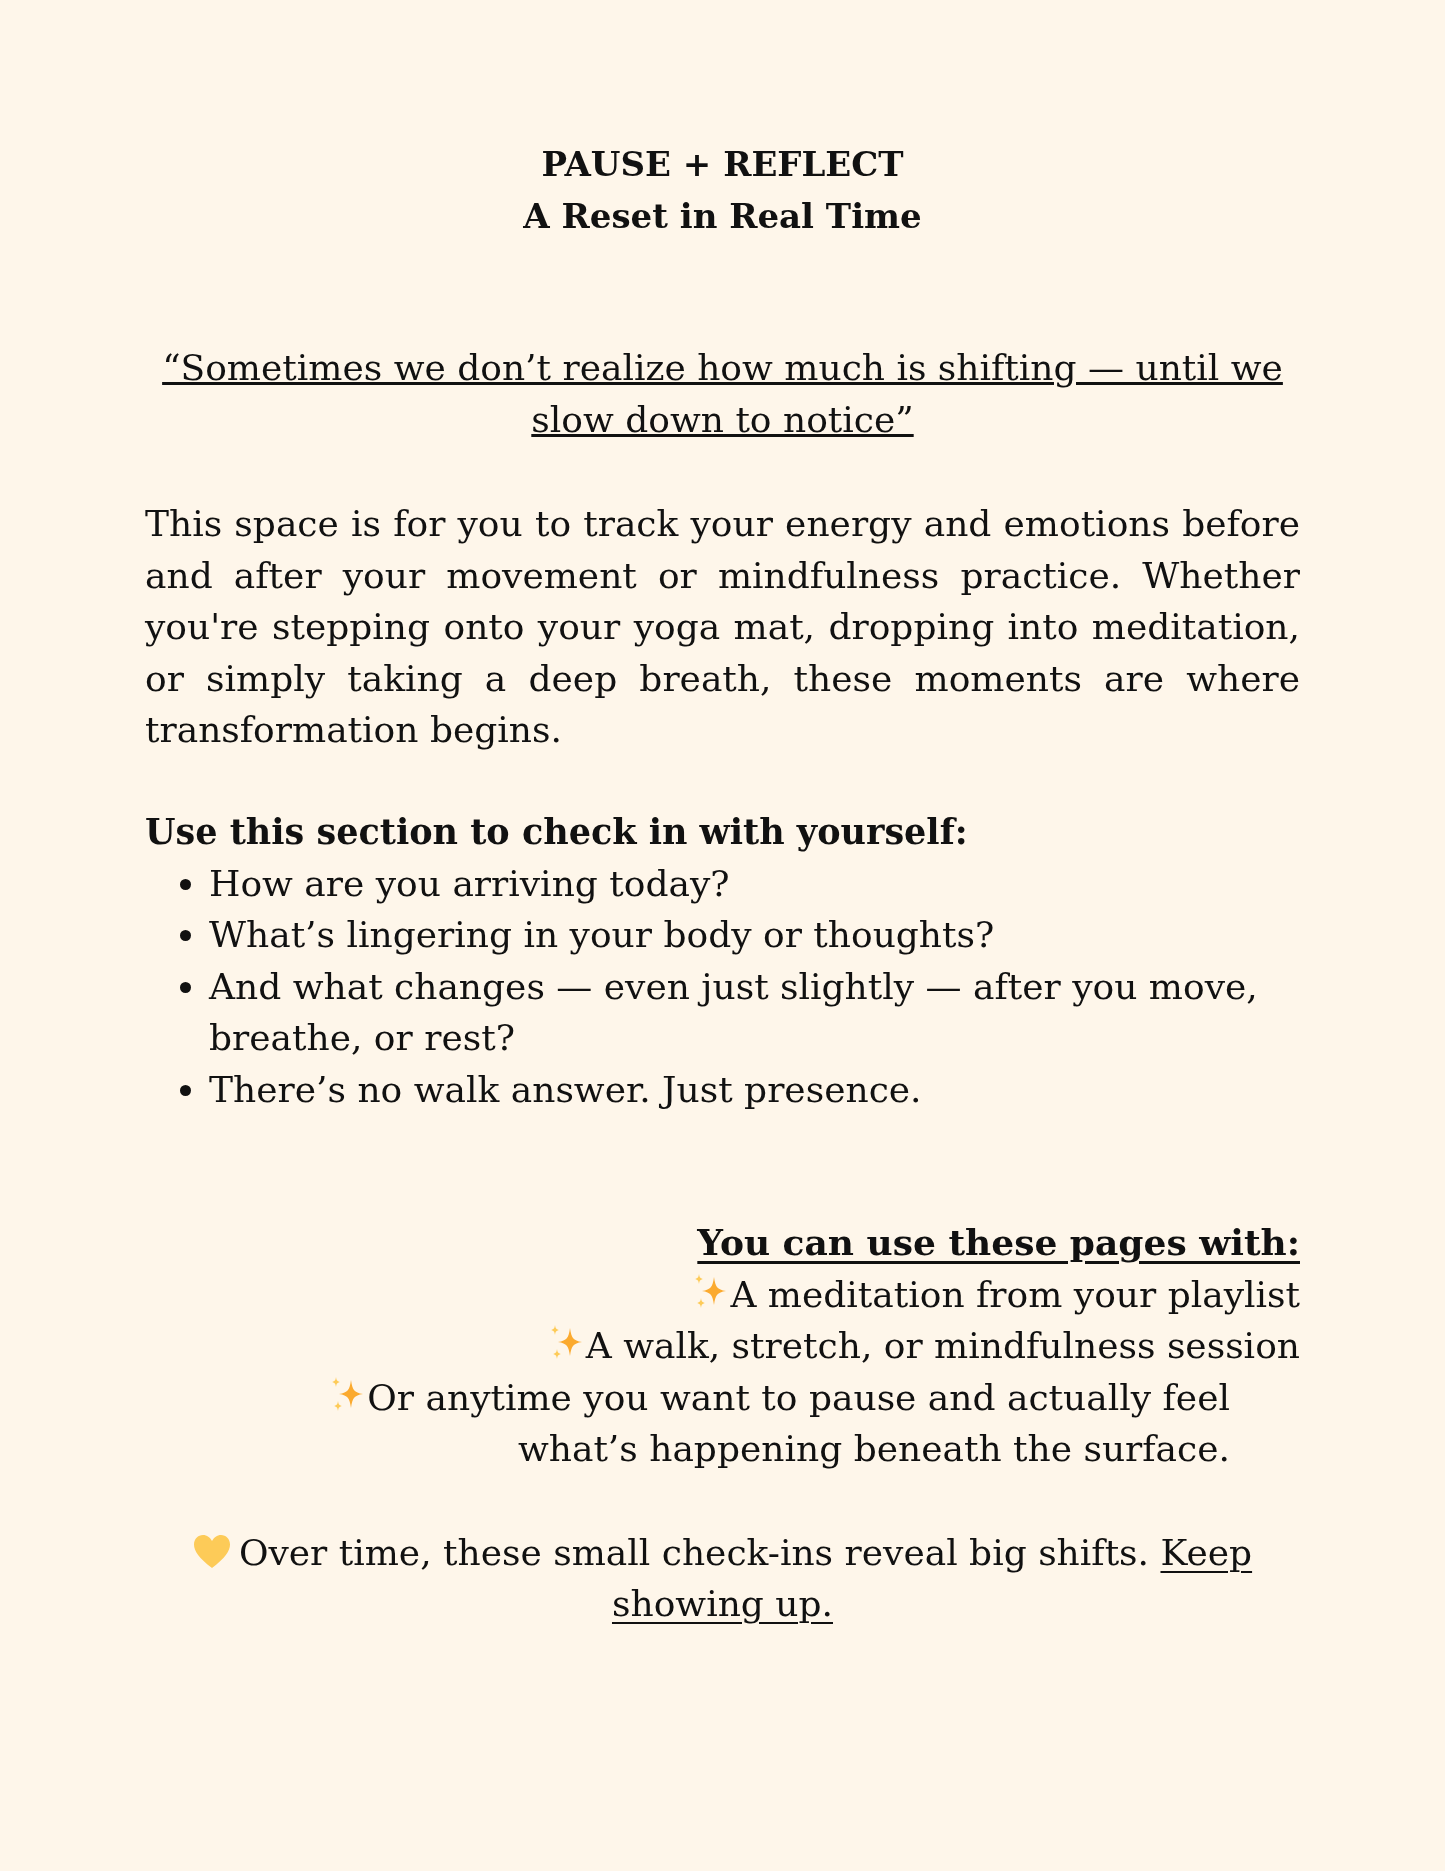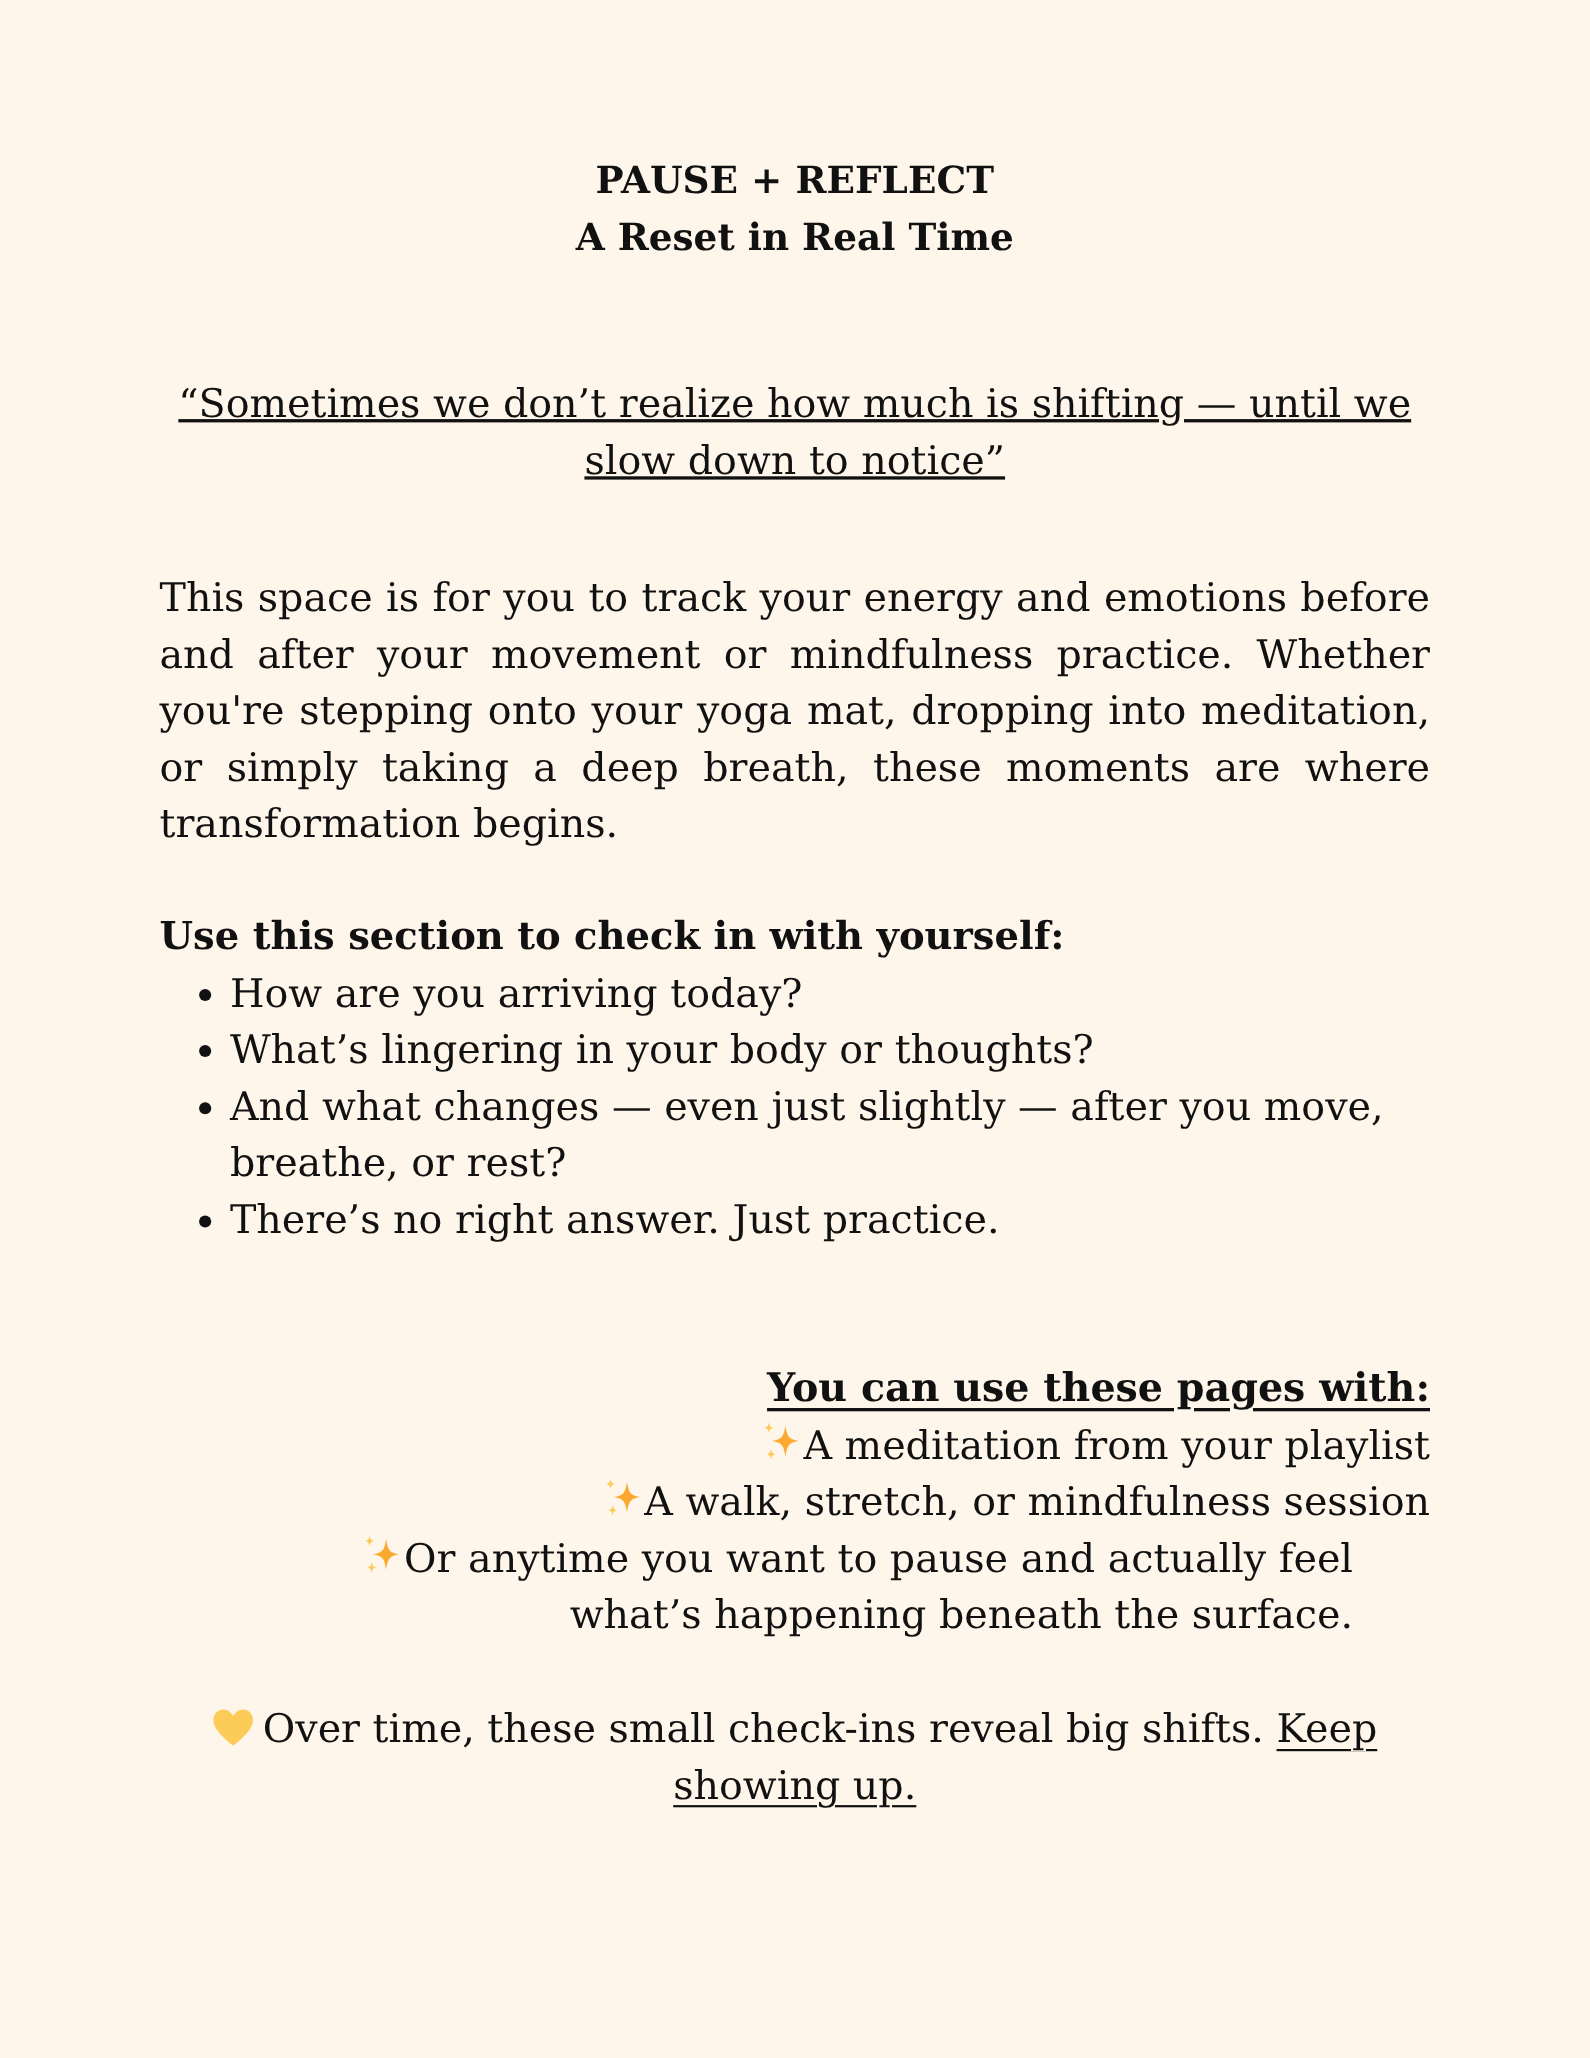--- a/index.html
+++ b/index.html
@@ -34,21 +34,21 @@
     .title-block div { margin: 0; }
     .quote {
       margin-top: 100px;
       text-align: center;
       font-size: 36px;
       line-height: 52px;
       padding: 0 0;
       text-decoration: underline;
     }
     .intro {
-      margin-top: 72px;
+      margin-top: 52px;
       text-align: justify;
       font-size: 36px;
       line-height: 51.5px;
     }
     .checkin-heading {
       margin-top: 50px;
       font-weight: bold;
       font-size: 35px;
       line-height: 52px;
     }
@@ -113,21 +113,21 @@
 
     <div class="quote">“Sometimes we don’t realize how much is shifting — until we slow down to notice”</div>
 
     <p class="intro" style="margin-bottom:0;">This space is for you to track your energy and emotions before and after your movement or mindfulness practice. Whether you're stepping onto your yoga mat, dropping into meditation, or simply taking a deep breath, these moments are where transformation begins.</p>
 
     <div class="checkin-heading">Use this section to check in with yourself:</div>
     <ul class="checkin-list">
       <li>How are you arriving today?</li>
       <li>What’s lingering in your body or thoughts?</li>
       <li>And what changes — even just slightly — after you move, breathe, or rest?</li>
-      <li>There’s no right answer. Just practice.</li>
+      <li>There’s no walk answer. Just presence.</li>
     </ul>
 
     <div class="uses">
       <div class="uses-heading">You can use these pages with:</div>
 
 
       <div>
         <svg class="sparkle" viewBox="0 0 40 40">
           <path d="M24 6 C25.5 16 27 18.5 36 20 C27 21.5 25.5 24 24 34 C22.5 24 21 21.5 12 20 C21 18.5 22.5 16 24 6Z" fill="#fbaa2f"></path>
           <path d="M9 3 C9.6 6.5 10.2 7.2 13 8 C10.2 8.8 9.6 9.5 9 13 C8.4 9.5 7.8 8.8 5 8 C7.8 7.2 8.4 6.5 9 3Z" fill="#fdcb58"></path>

